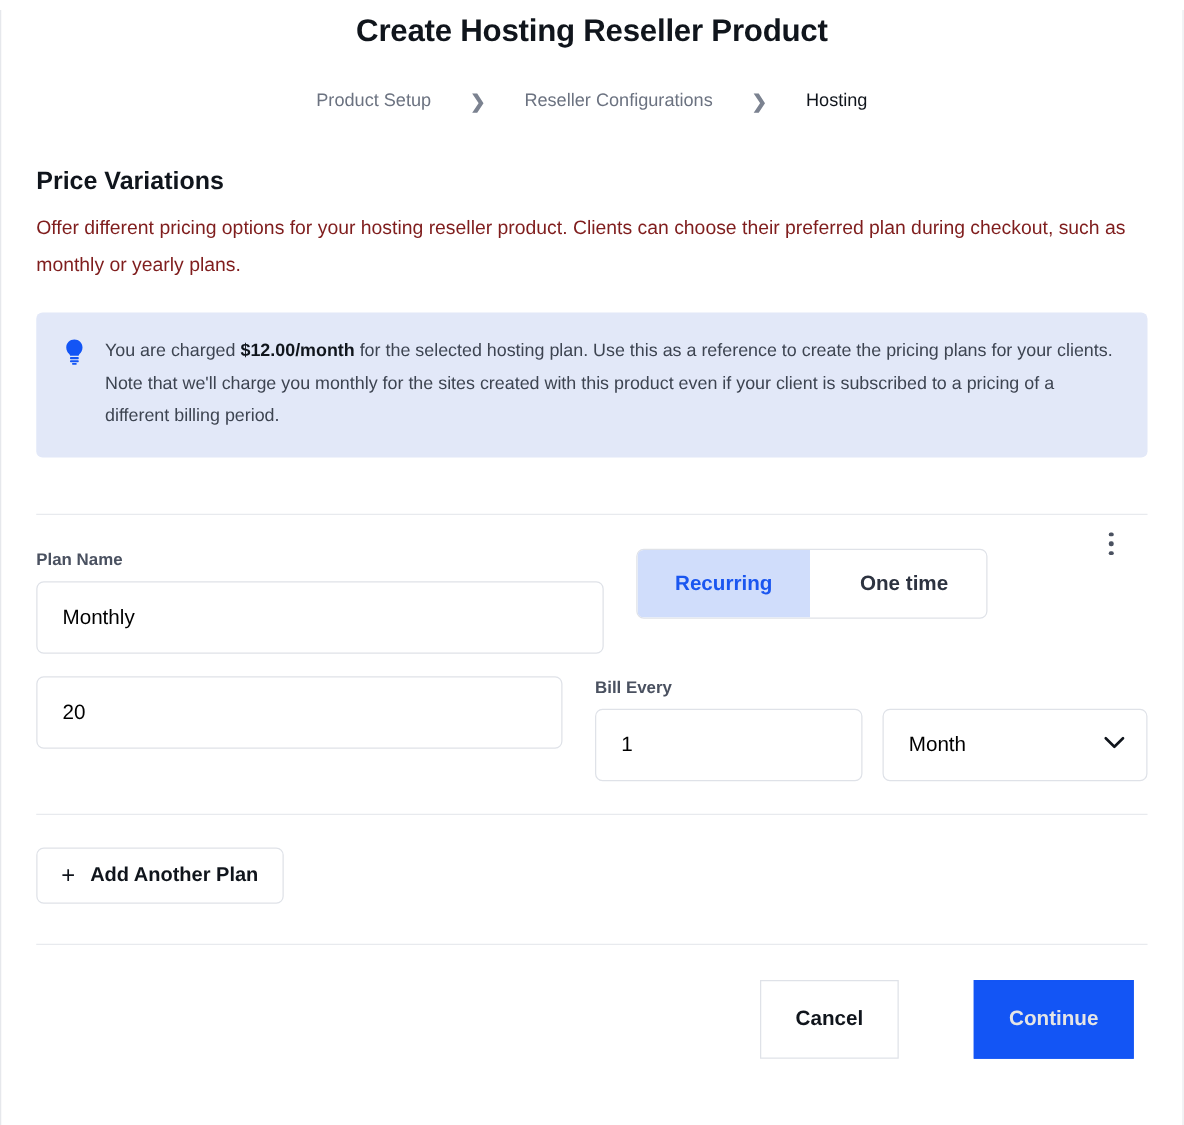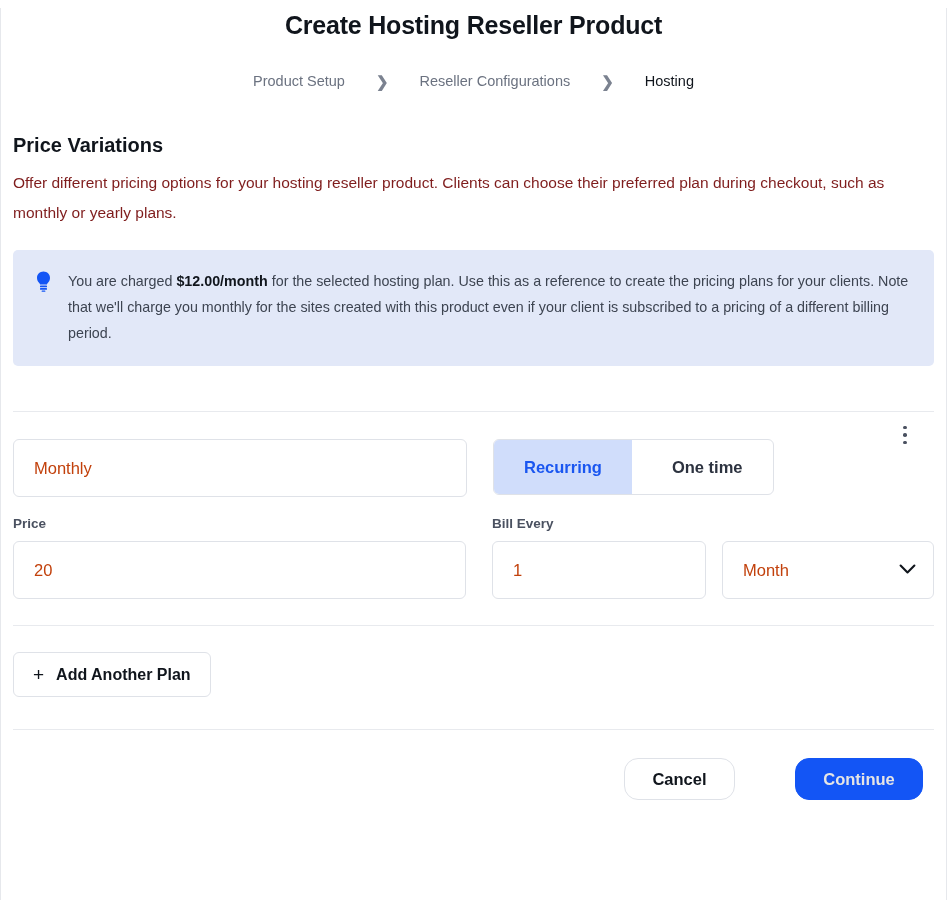--- a/index.html
+++ b/index.html
@@ -53,21 +53,21 @@
     color: #7b8290;
     font-size: 15px;
     font-weight: bold;
     padding: 0 31px;
     line-height: 1;
     display: inline-block;
   }
 
   
   .body {
-    padding: 0 12px;
+    padding: 0 28px;
   }
   .section-title {
     font-size: 20px;
     font-weight: bold;
     color: #10151c;
     margin: 40px 0 0 0;
     line-height: 26px;
   }
   .section-desc {
     font-size: 15.5px;
@@ -145,21 +145,21 @@
     line-height: 18px;
   }
   .input {
     width: 100%;
     height: 58px;
     border: 1px solid #dfe2e8;
     border-radius: 6px;
     background: #fff;
     font-family: "Liberation Sans", sans-serif;
     font-size: 16.5px;
-    color: #c2410c;
+    color: #000000;
     padding: 0 20px;
     outline: none;
   }
   .input::placeholder { color: #9aa1ae; }
 
   
   .segmented {
     display: inline-flex;
     border: 1px solid #dfe2e8;
     border-radius: 6px;
@@ -221,22 +221,22 @@
     display: flex;
     justify-content: flex-end;
     align-items: center;
     gap: 14px;
     padding: 28px 11px 0 0;
   }
   .btn {
     font-family: "Liberation Sans", sans-serif;
     font-size: 16.5px;
     font-weight: bold;
-    border-radius: 14px;
-    height: 42px;
+    border-radius: 0;
+    height: 63px;
     cursor: pointer;
   }
   .btn-cancel {
     background: #fff;
     border: 1px solid #dfe2e8;
     color: #10151c;
     width: 111px;
   }
   .btn-continue {
     background: #1355f5;
@@ -285,33 +285,33 @@
     <div class="plan-block">
 
       <div class="kebab">
         <i></i>
           <i></i>
           <i></i>
       </div>
 
       <div class="field-row">
         <div class="col-left">
+          <label class="field-label">Plan Name</label>
           <input class="input" type="text" value="Monthly" style="">
         </div>
         <div class="col-right">
           <div class="segmented">
             <button class="seg selected">Recurring</button>
             <button class="seg">One time</button>
           </div>
         </div>
       </div>
 
       <div class="field-row row2">
         <div class="col-left">
-          <label class="field-label">Price</label>
           <input class="input" type="text" value="20" style="">
         </div>
         <div class="col-right">
           <label class="field-label">Bill Every</label>
           <div style="display:flex;align-items:center;">
             <div class="small-input-wrap">
               <input class="input" type="text" value="1" style="">
             </div>
             <div class="select-wrap">
               <input class="input" type="text" readonly="" value="Month" style="">

